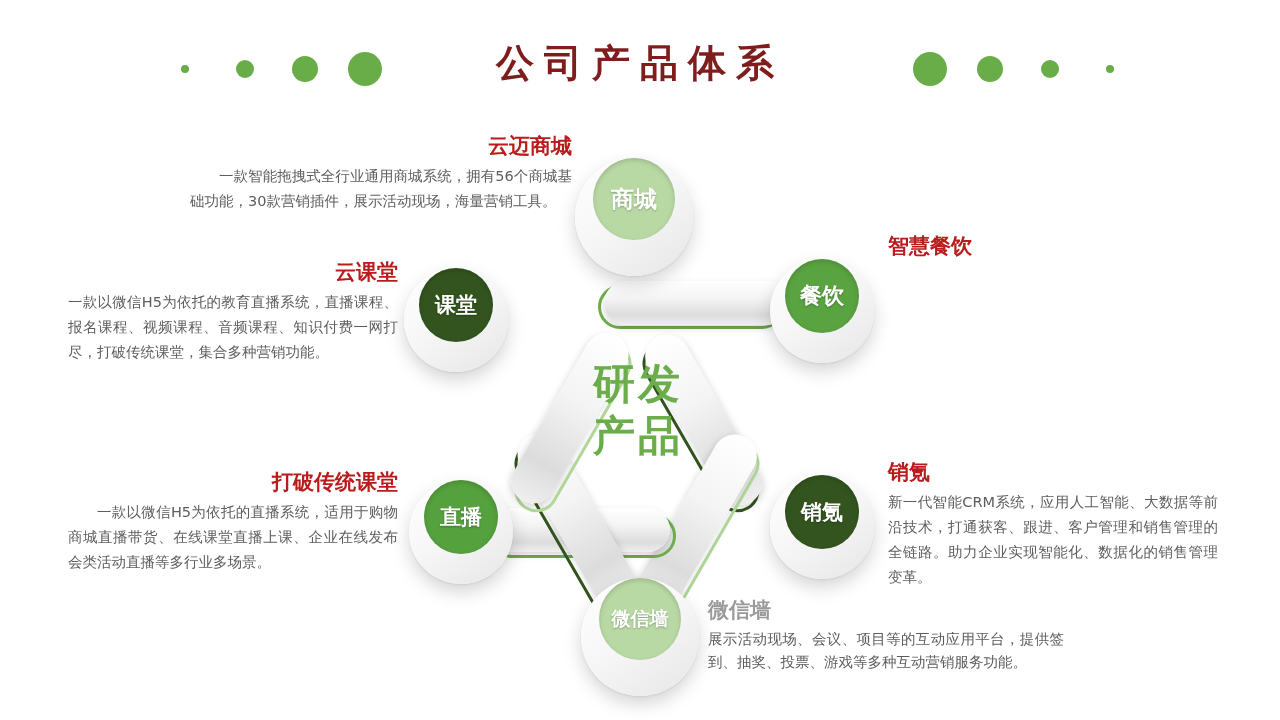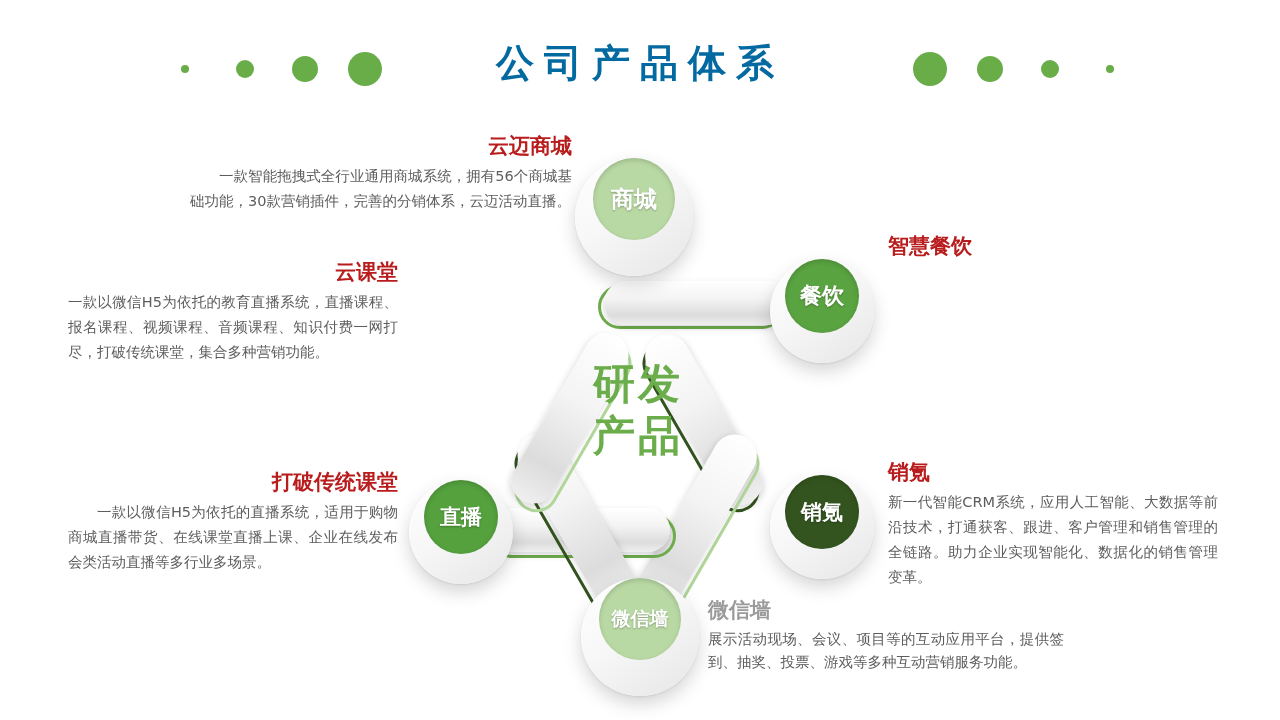--- a/index.html
+++ b/index.html
@@ -8,21 +8,21 @@
     background:#ffffff;
     font-family:"DejaVu Sans","Liberation Sans",sans-serif;
     position:relative;
   }
   #stage{position:absolute;inset:0;width:1280px;height:720px;}
 
   
   .title{
     position:absolute;left:0;top:38px;width:1280px;text-align:center;
     font-size:38px;font-weight:bold;letter-spacing:10px;
-    color:#0369a1;
+    color:#7f1d1d;
     font-family:"DejaVu Sans","Liberation Sans",sans-serif;
   }
   .dots{position:absolute;top:48px;height:42px;display:flex;align-items:center;gap:0;}
   .dots.left{left:155px;}
   .dots.right{left:900px;}
   .dot{border-radius:50%;background:#69ad49;display:block;}
   .dot-slot{width:60px;display:flex;align-items:center;justify-content:center;}
 
   
   .cap{
@@ -177,24 +177,29 @@
       <span>微信墙</span>
     </div>
   </div>
 
   <div class="node" style="left:409px;top:480px;width:104px;height:104px;">
     <div class="inner" style="width:74px;height:74px;background:#55a13e;font-size:21px;">
       <span>直播</span>
     </div>
   </div>
 
+  <div class="node" style="left:404px;top:268px;width:104px;height:104px;">
+    <div class="inner" style="width:74px;height:74px;background:#33541f;font-size:21px;">
+      <span>课堂</span>
+    </div>
+  </div>
 
   <div class="block ta-right" style="left:190px;top:132px;width:382px;">
     <h3>云迈商城</h3>
-    <p class="ta-just indent">一款智能拖拽式全行业通用商城系统，拥有56个商城基础功能，30款营销插件，完善的分销体系，云迈活动直播。</p>
+    <p class="ta-just indent">一款智能拖拽式全行业通用商城系统，拥有56个商城基础功能，30款营销插件，展示活动现场，海量营销工具。</p>
   </div>
 
   <div class="block ta-right" style="left:68px;top:258px;width:330px;">
     <h3>云课堂</h3>
     <p class="ta-just">一款以微信H5为依托的教育直播系统，直播课程、报名课程、视频课程、音频课程、知识付费一网打尽，打破传统课堂，集合多种营销功能。</p>
   </div>
 
   <div class="block ta-right" style="left:68px;top:468px;width:330px;">
     <h3>打破传统课堂</h3>
     <p class="ta-just indent">一款以微信H5为依托的直播系统，适用于购物商城直播带货、在线课堂直播上课、企业在线发布会类活动直播等多行业多场景。</p>

